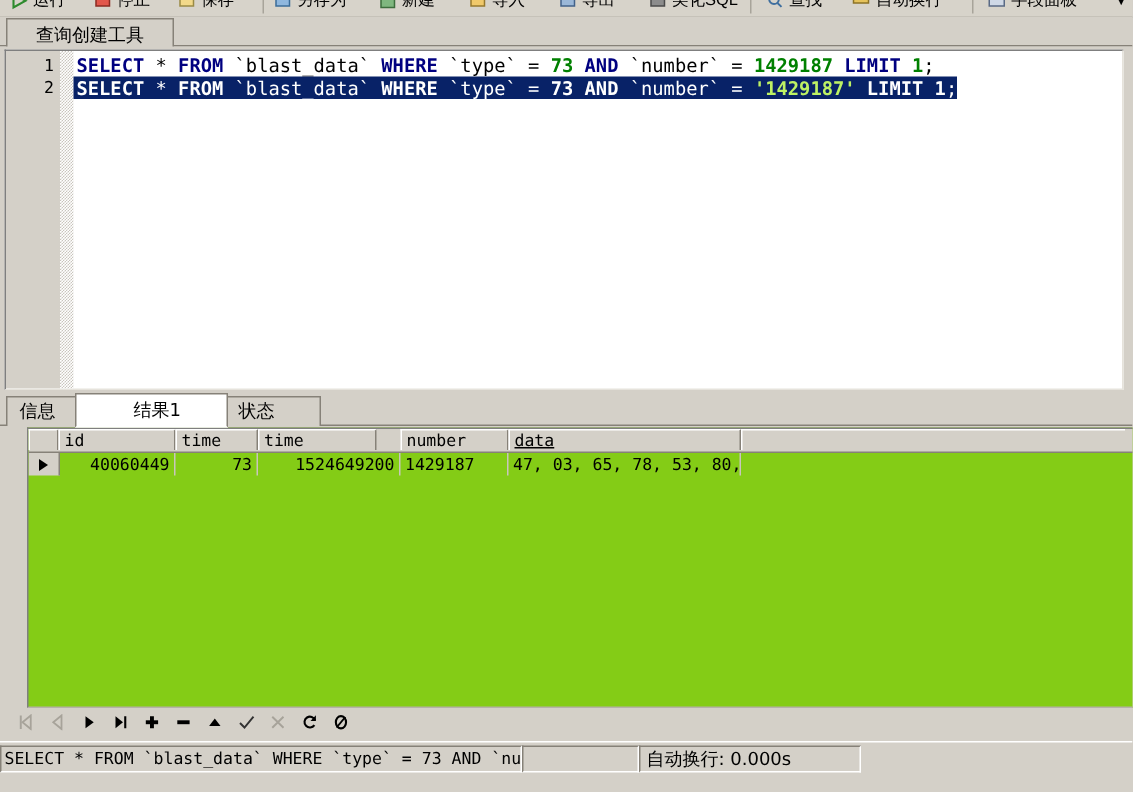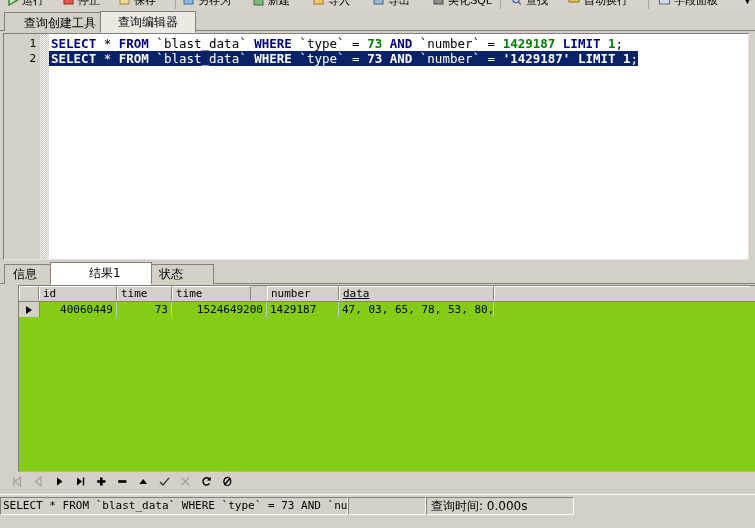--- a/index.html
+++ b/index.html
@@ -76,21 +76,21 @@
   }
   .cline.sel{background:#082267;}
   .kw{color:#000080;font-weight:bold;}
   .kw-sel{color:#ffffff;font-weight:bold;}
   .idq{color:#000000;}
   .idq-sel{color:#ffffff;}
   .num-lit{color:#008000;font-weight:bold;}
   .num-sel{color:#ffffff;font-weight:bold;}
   .op{color:#000000;}
   .op-sel{color:#ffffff;}
-  .str-sel{color:#ffffff;font-weight:bold;}
+  .str-sel{color:#bef264;font-weight:bold;}
 
   
   .results{
     position:absolute;left:0;top:262px;width:755px;height:232px;
     background:#d4d0c8;
   }
   .rtline{position:absolute;left:0;top:21px;width:755px;height:1px;background:#868178;}
   .rtab{
     position:absolute;top:2px;height:19px;
     display:flex;align-items:center;justify-content:flex-start;
@@ -268,23 +268,20 @@
     </div>
     <div class="tb-item" style="left:742px;">
       <span class="tb-lbl">▼</span>
     </div>
   </div>
 
   <div class="tabstrip">
     <div class="tline"></div>
     <div class="tab" style="left:4px;width:96px;">
       <span>查询创建工具</span>
-    </div>
-    <div class="tab active" style="left:100px;width:80px;">
-      <span>查询编辑器</span>
     </div>
   </div>
 
   <div class="editor-wrap">
     <div class="editor">
       <div class="gutter">
         <div class="num" style="top:3px;">1</div>
         <div class="num" style="top:18px;">2</div>
       </div>
       <div class="hatch"></div>
@@ -395,17 +392,17 @@
             <ellipse cx="6.3" cy="5.5" rx="3.4" ry="4.1" fill="none" stroke="#000" stroke-width="1.4"></ellipse>
             <line x1="3.4" y1="9" x2="9.2" y2="2" stroke="#000" stroke-width="1.3"></line>
           </svg>
       </div>
     </div>
   </div>
 
   <div class="statusbar">
     <div class="sfield" style="left:0px;width:348px;">SELECT * FROM `blast_data` WHERE `type` = 73 AND `number`</div>
     <div class="sfield" style="left:348px;width:78px;"></div>
-    <div class="sfield cn" style="left:426px;width:148px;">查询时间: 0.000s</div>
+    <div class="sfield cn" style="left:426px;width:148px;">自动换行: 0.000s</div>
 
   </div>
 
 </div>
 
 </body></html>

